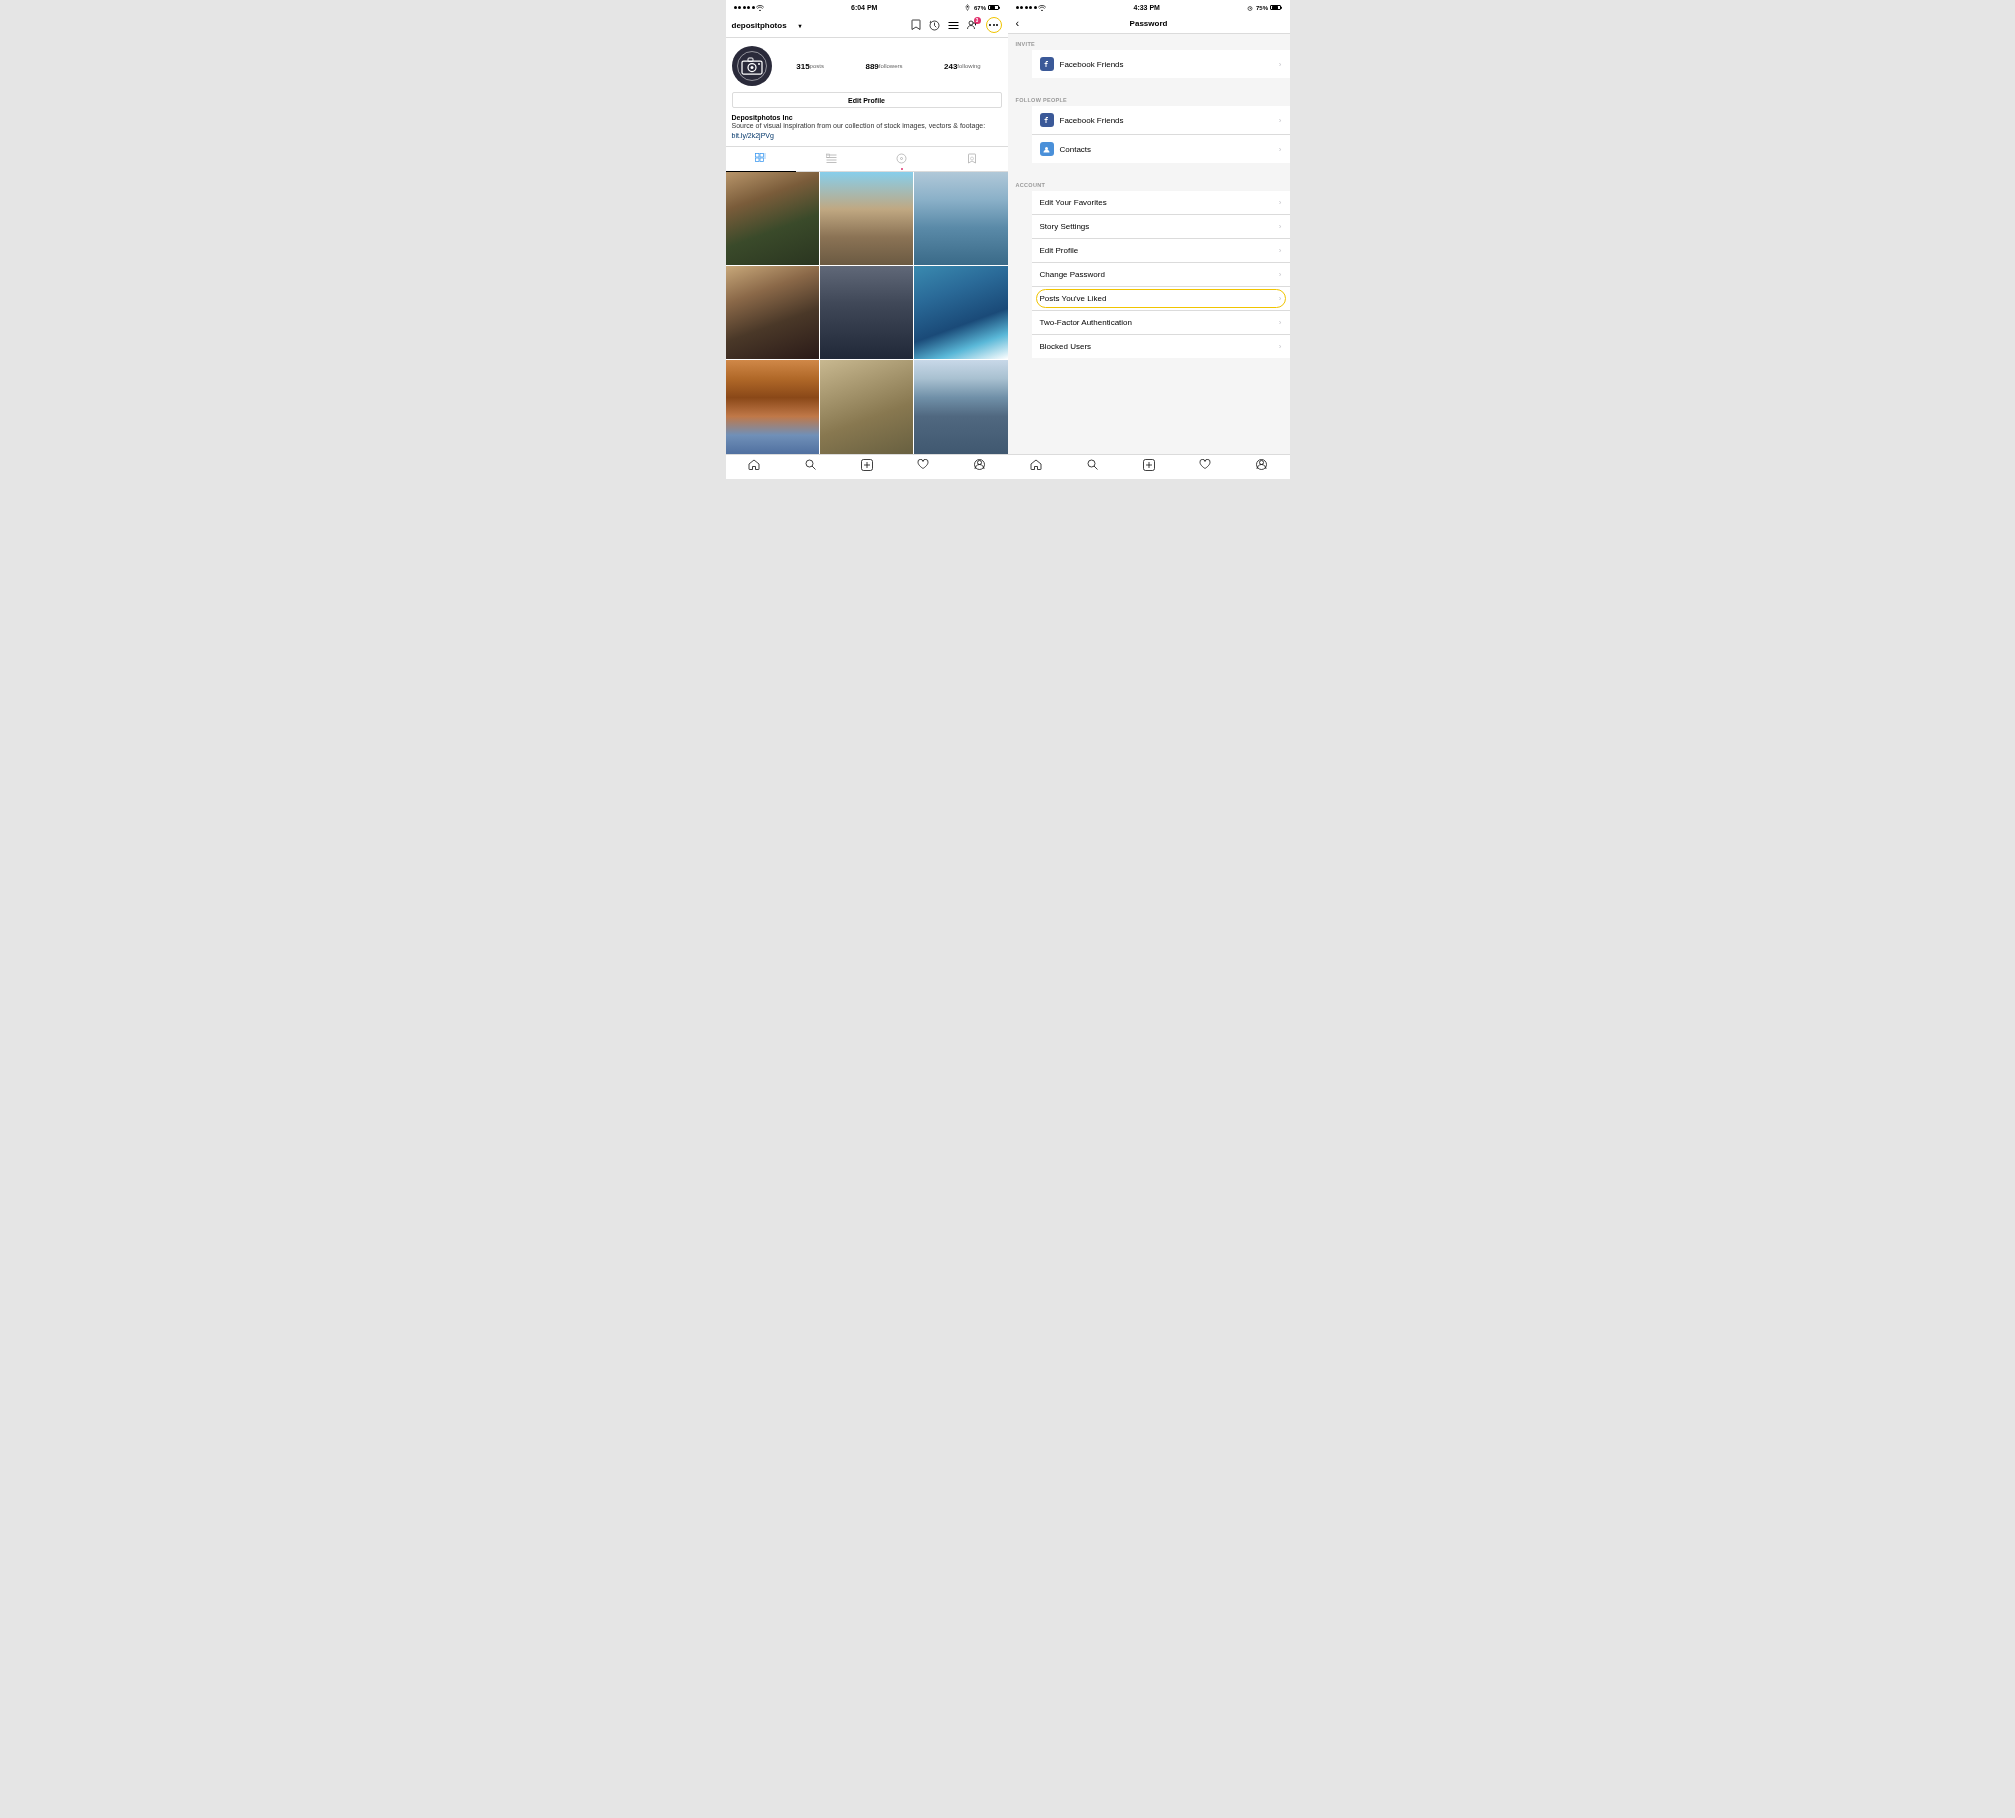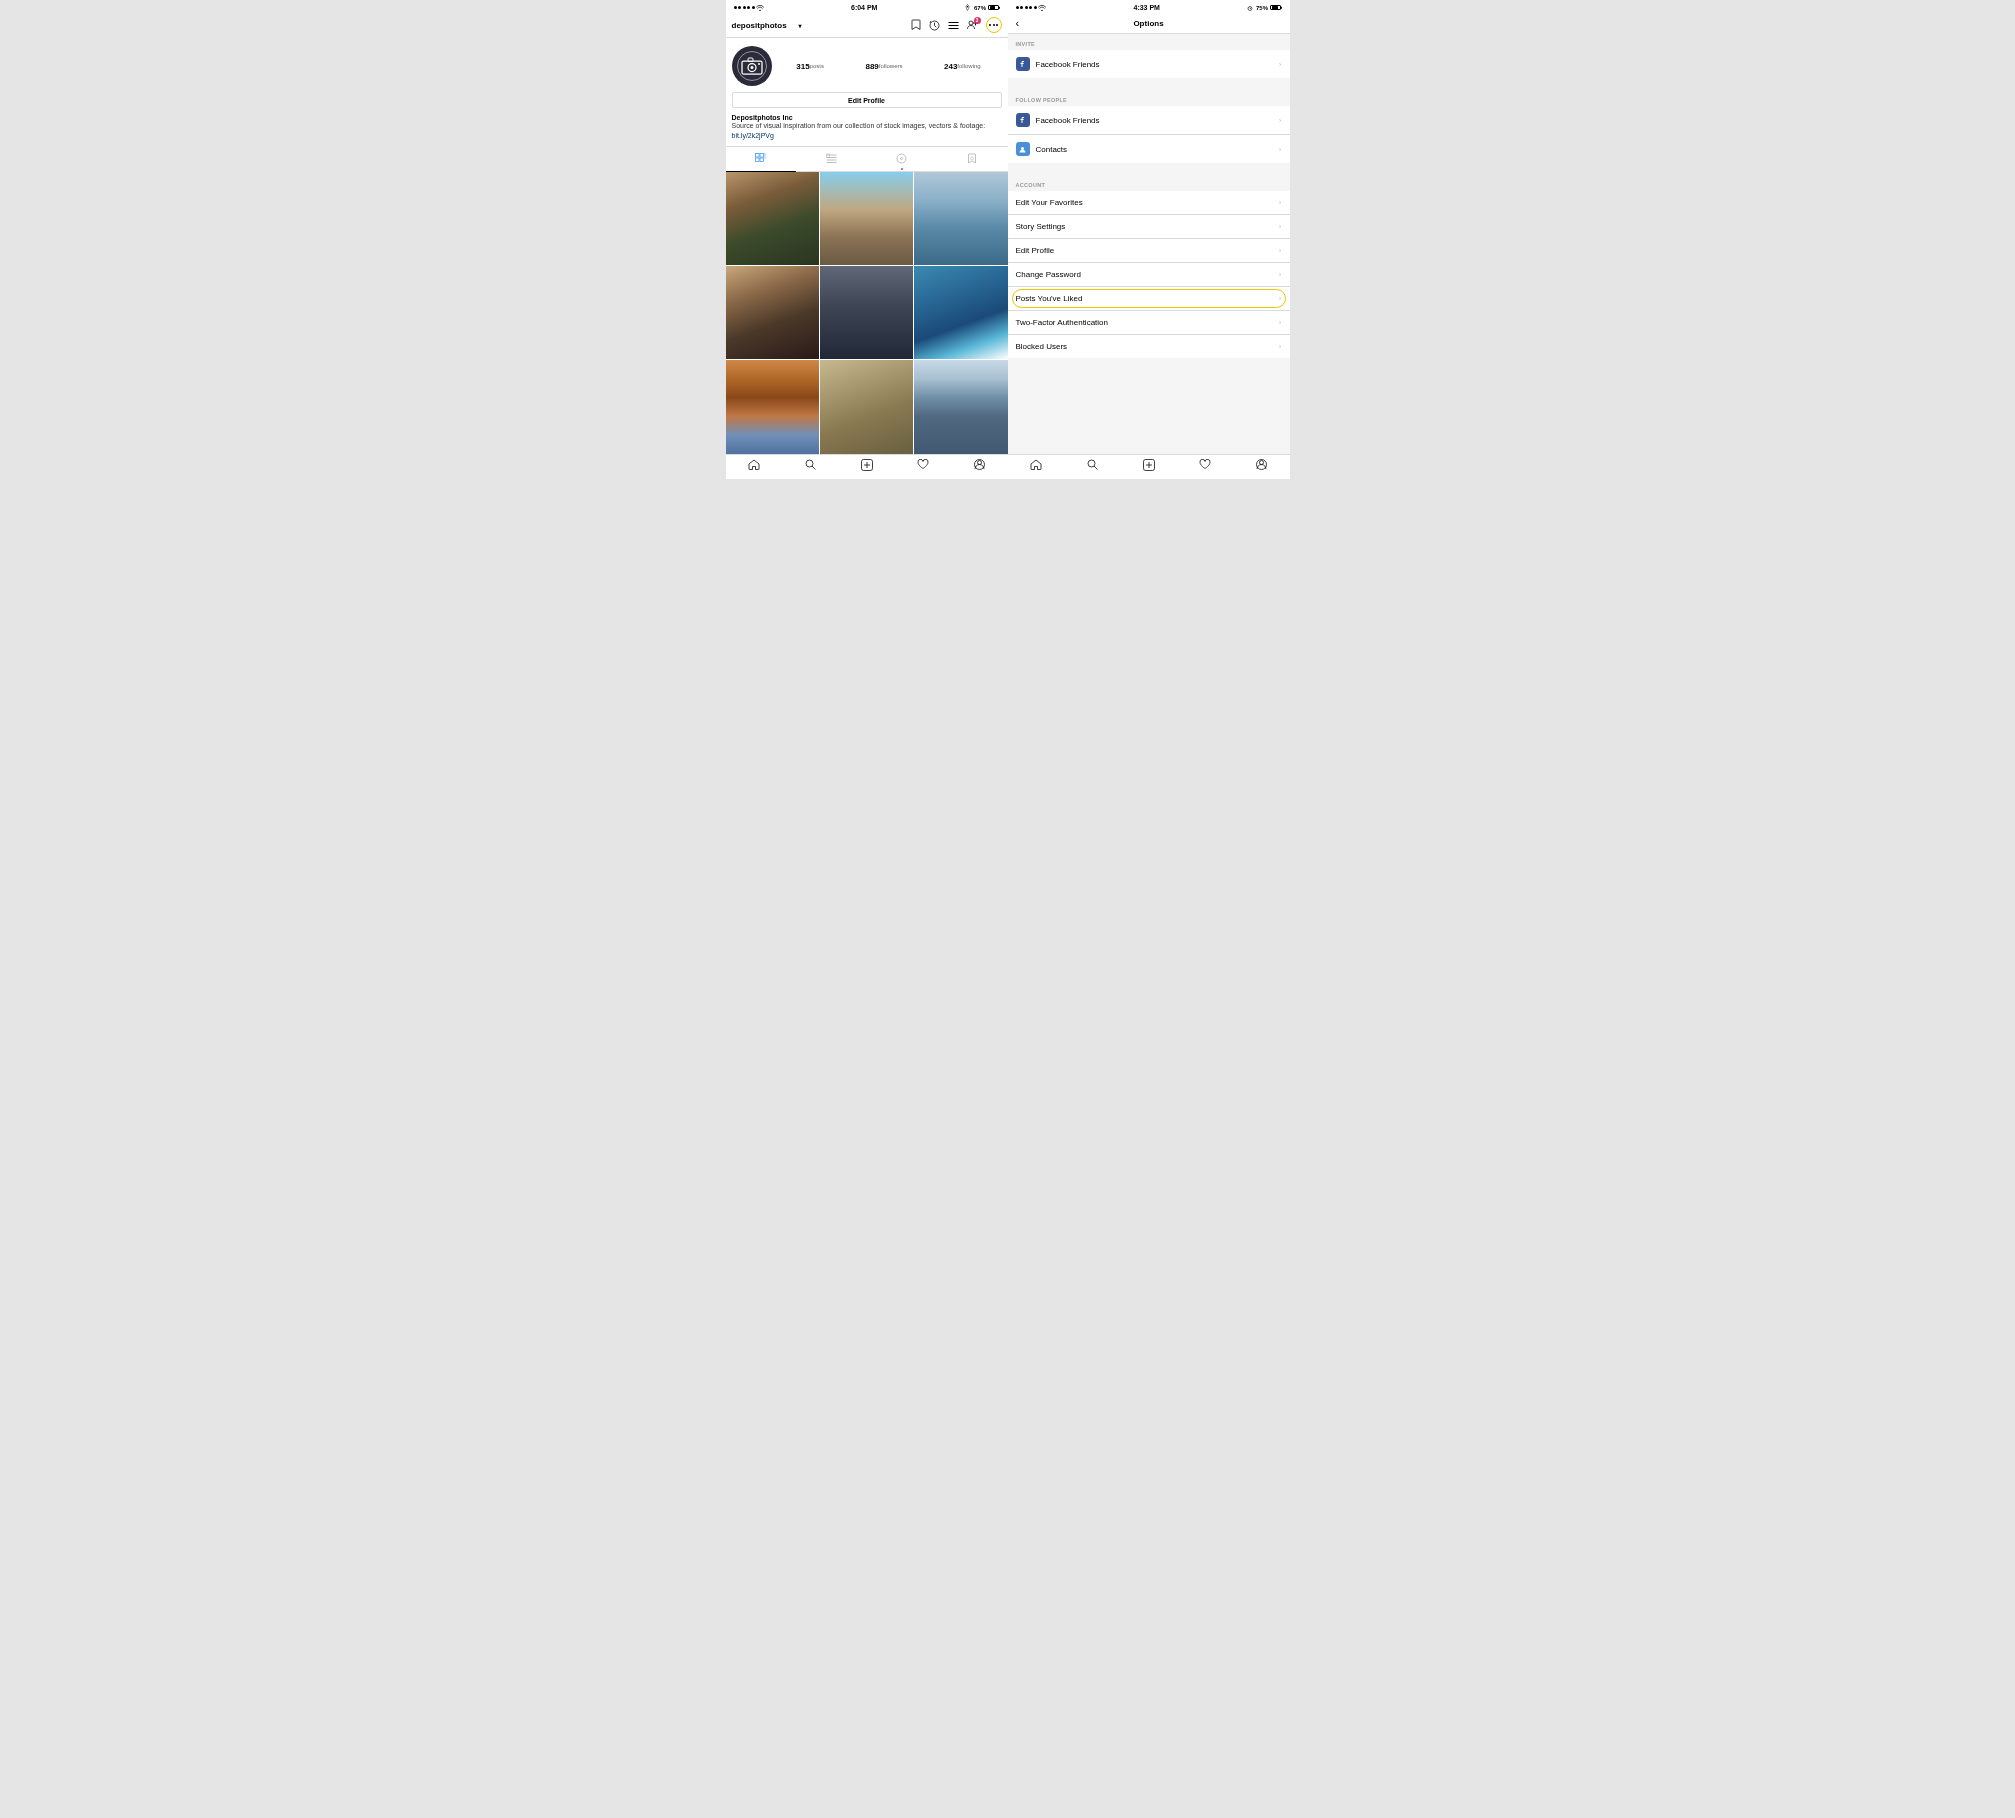--- a/index.html
+++ b/index.html
@@ -230,21 +230,21 @@
 
     
     .options-section-label {
       padding: 7px 8px 3px;
       font-size: 5.5px;
       font-weight: 600;
       color: #999;
       letter-spacing: 0.3px;
       background: #f5f5f5;
     }
-    .options-list { background: #fff; }
+    .options-list { background: #fff; margin-left: 24px; }
     .options-item {
       display: flex;
       align-items: center;
       padding: 7px 8px;
       border-bottom: 0.5px solid #dbdbdb;
       cursor: pointer;
       background: #fff;
     }
     .options-item:last-child { border-bottom: none; }
     .options-item-icon {
@@ -515,21 +515,21 @@
         </svg>
         <span>75%</span>
         <div class="battery">
           <div class="battery-fill" style="width:75%"></div>
         </div>
       </div>
     </div>
 
     <div class="options-header">
       <span class="back-btn">‹</span>
-      <span class="options-title">Options</span>
+      <span class="options-title">Password</span>
     </div>
 
     <div class="options-section-label">INVITE</div>
     <div class="options-list">
       <div class="options-item">
         <div class="options-item-icon fb-icon">
           <svg width="7" height="7" viewBox="0 0 14 14">
             <path d="M8 2H10V0H8C6.3 0 5 1.3 5 3v1H3v2h2v6h2V6h2l0.5-2H7V3C7 2.4 7.4 2 8 2Z" fill="#fff"></path>
           </svg>
         </div>

